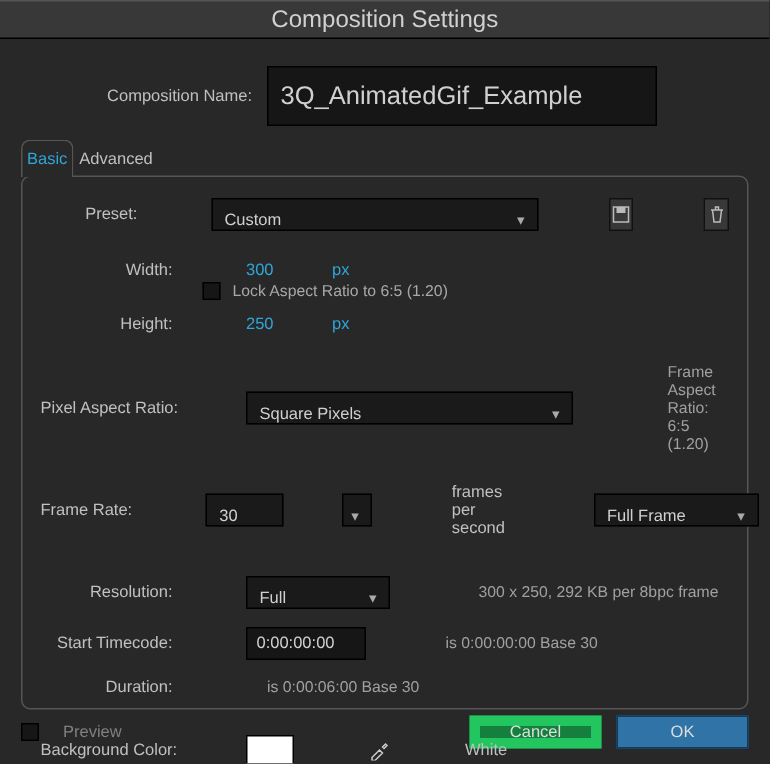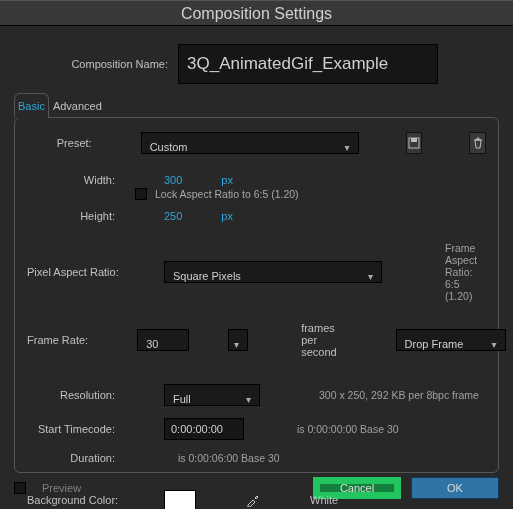--- a/index.html
+++ b/index.html
@@ -215,21 +215,21 @@
   <div class="gap8"></div>
 
   <div class="row">
     <div class="lbl">Frame Rate:</div>
     <div class="select framerate-num noarrow">
         <span>30</span>
       </div>
     <div class="select fps-sel"></div>
     <div style="margin-left:14px;">frames per second</div>
     <div class="select dropframe">
-        <span>Drop Frame</span>
+        <span>Full Frame</span>
       </div>
   </div>
 
   <div class="gap16"></div>
 
   <div class="row">
     <div class="lbl">Resolution:</div>
     <div class="select res-sel">
         <span>Full</span>
       </div>

